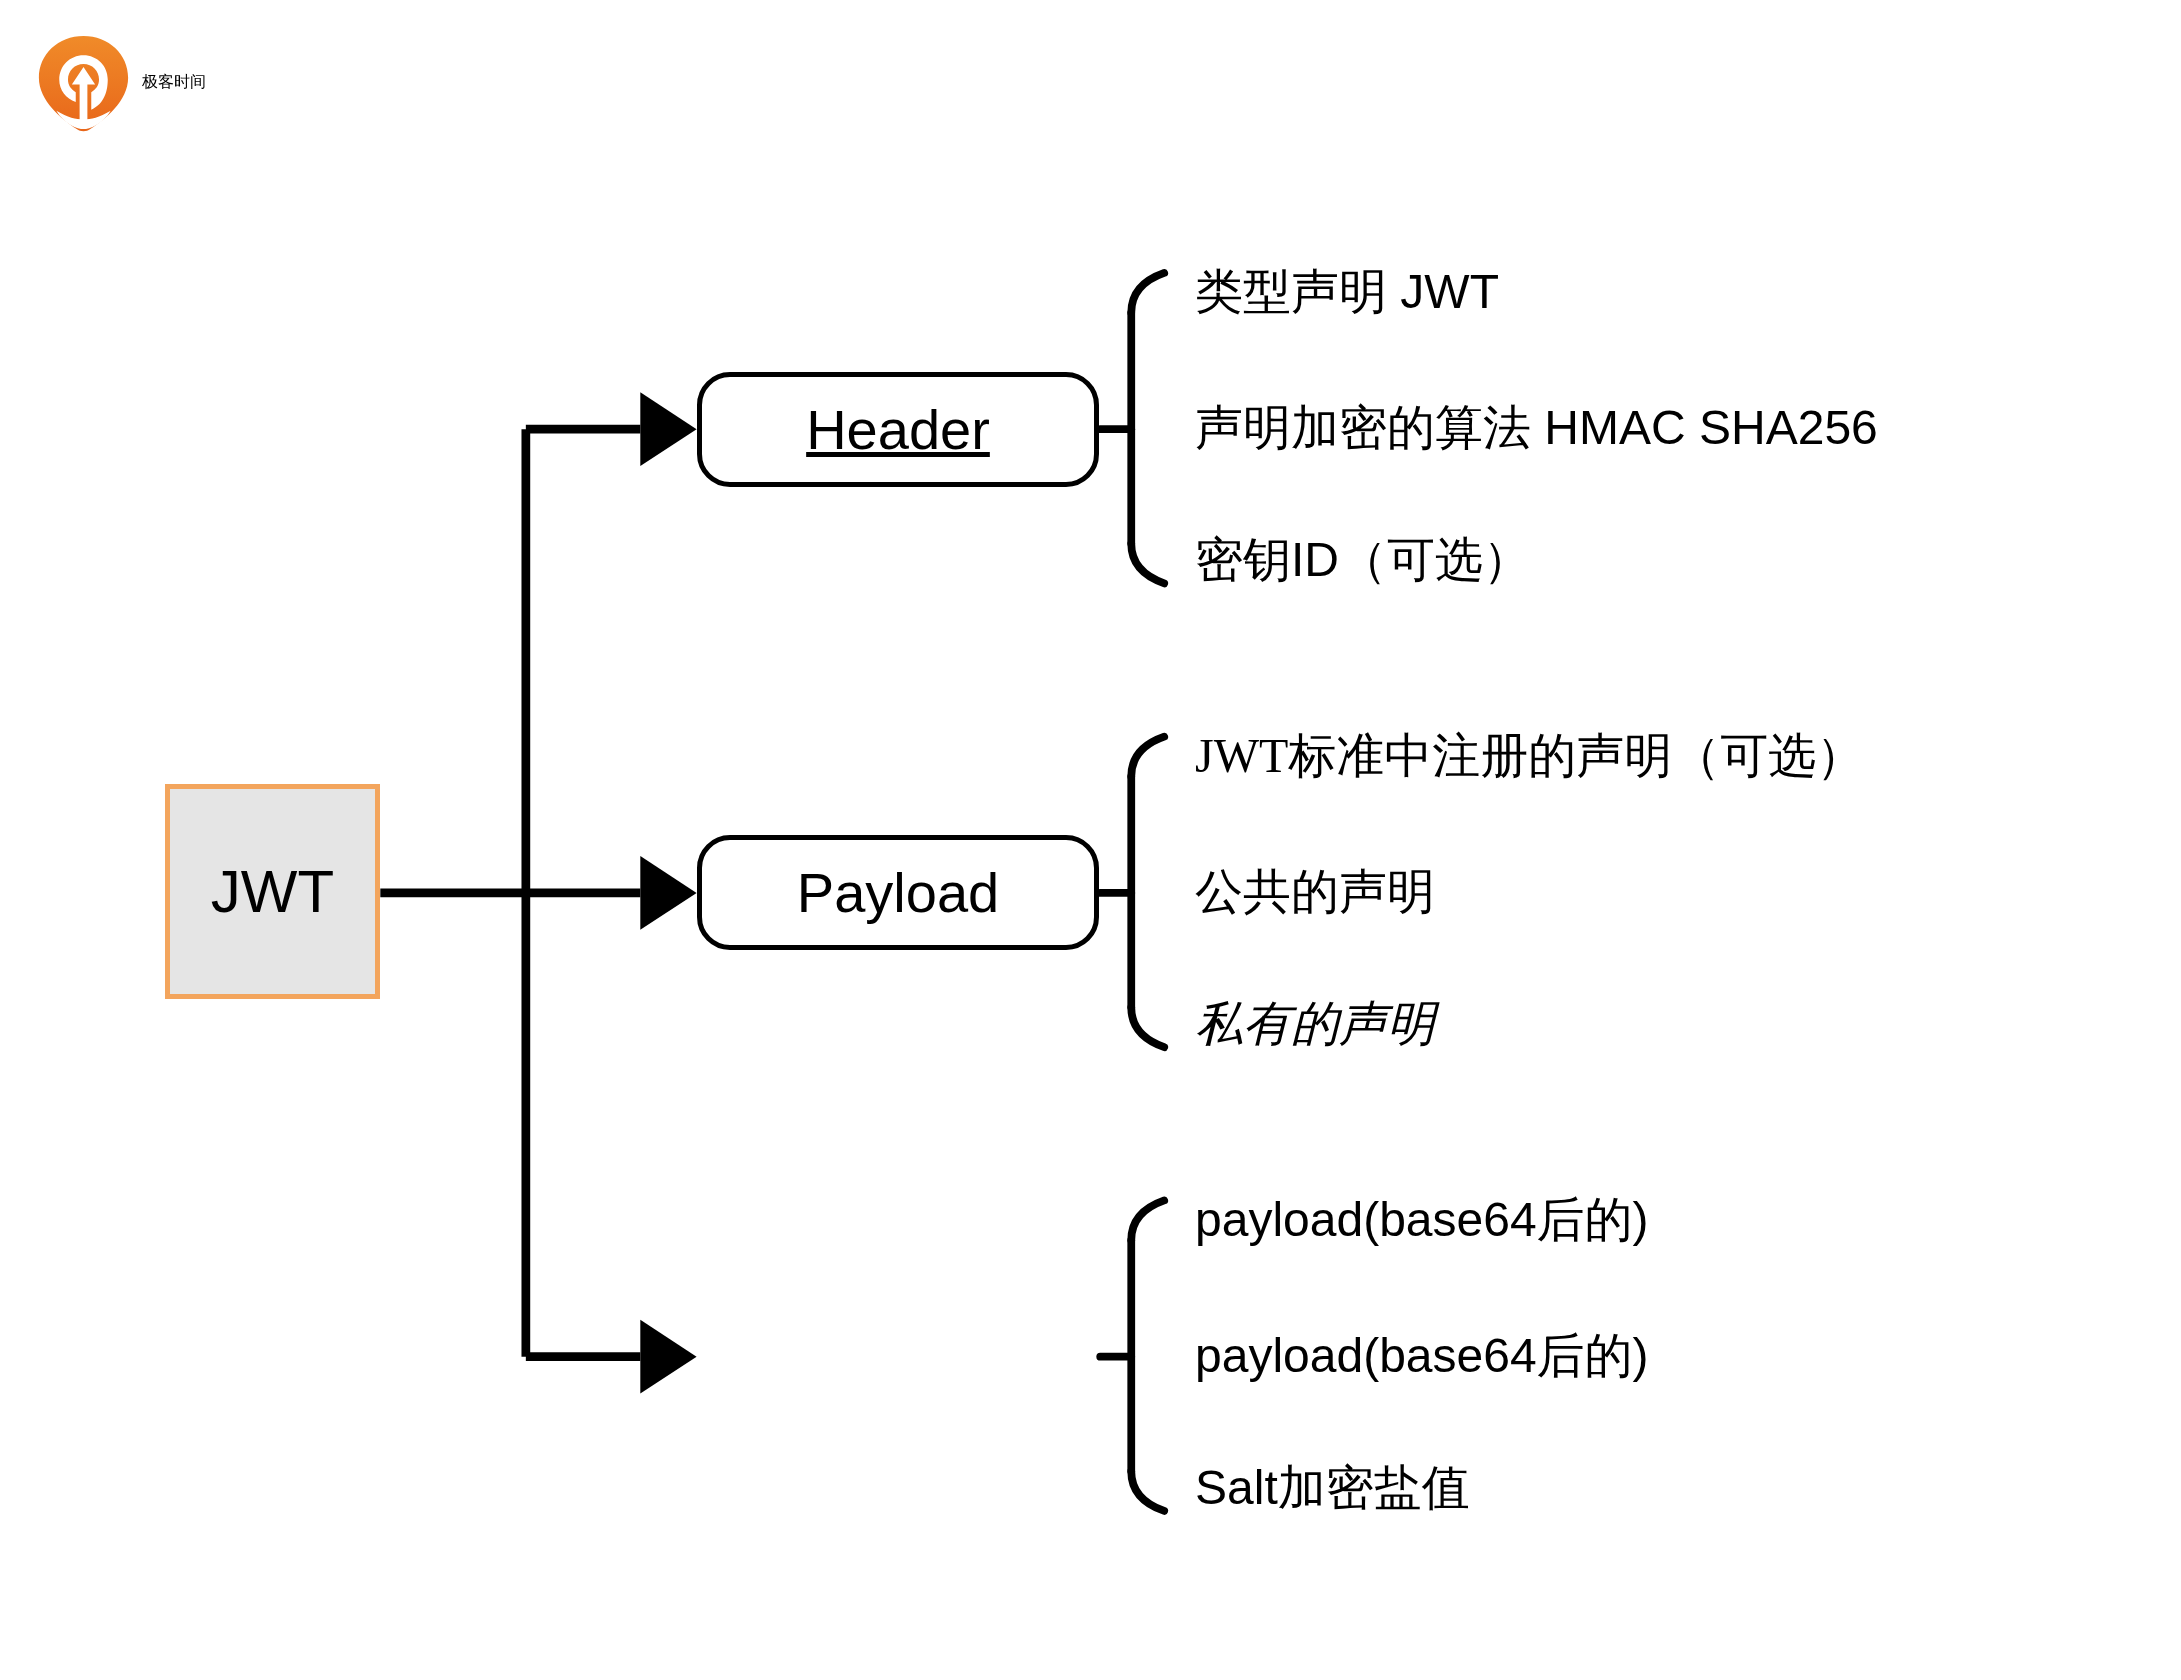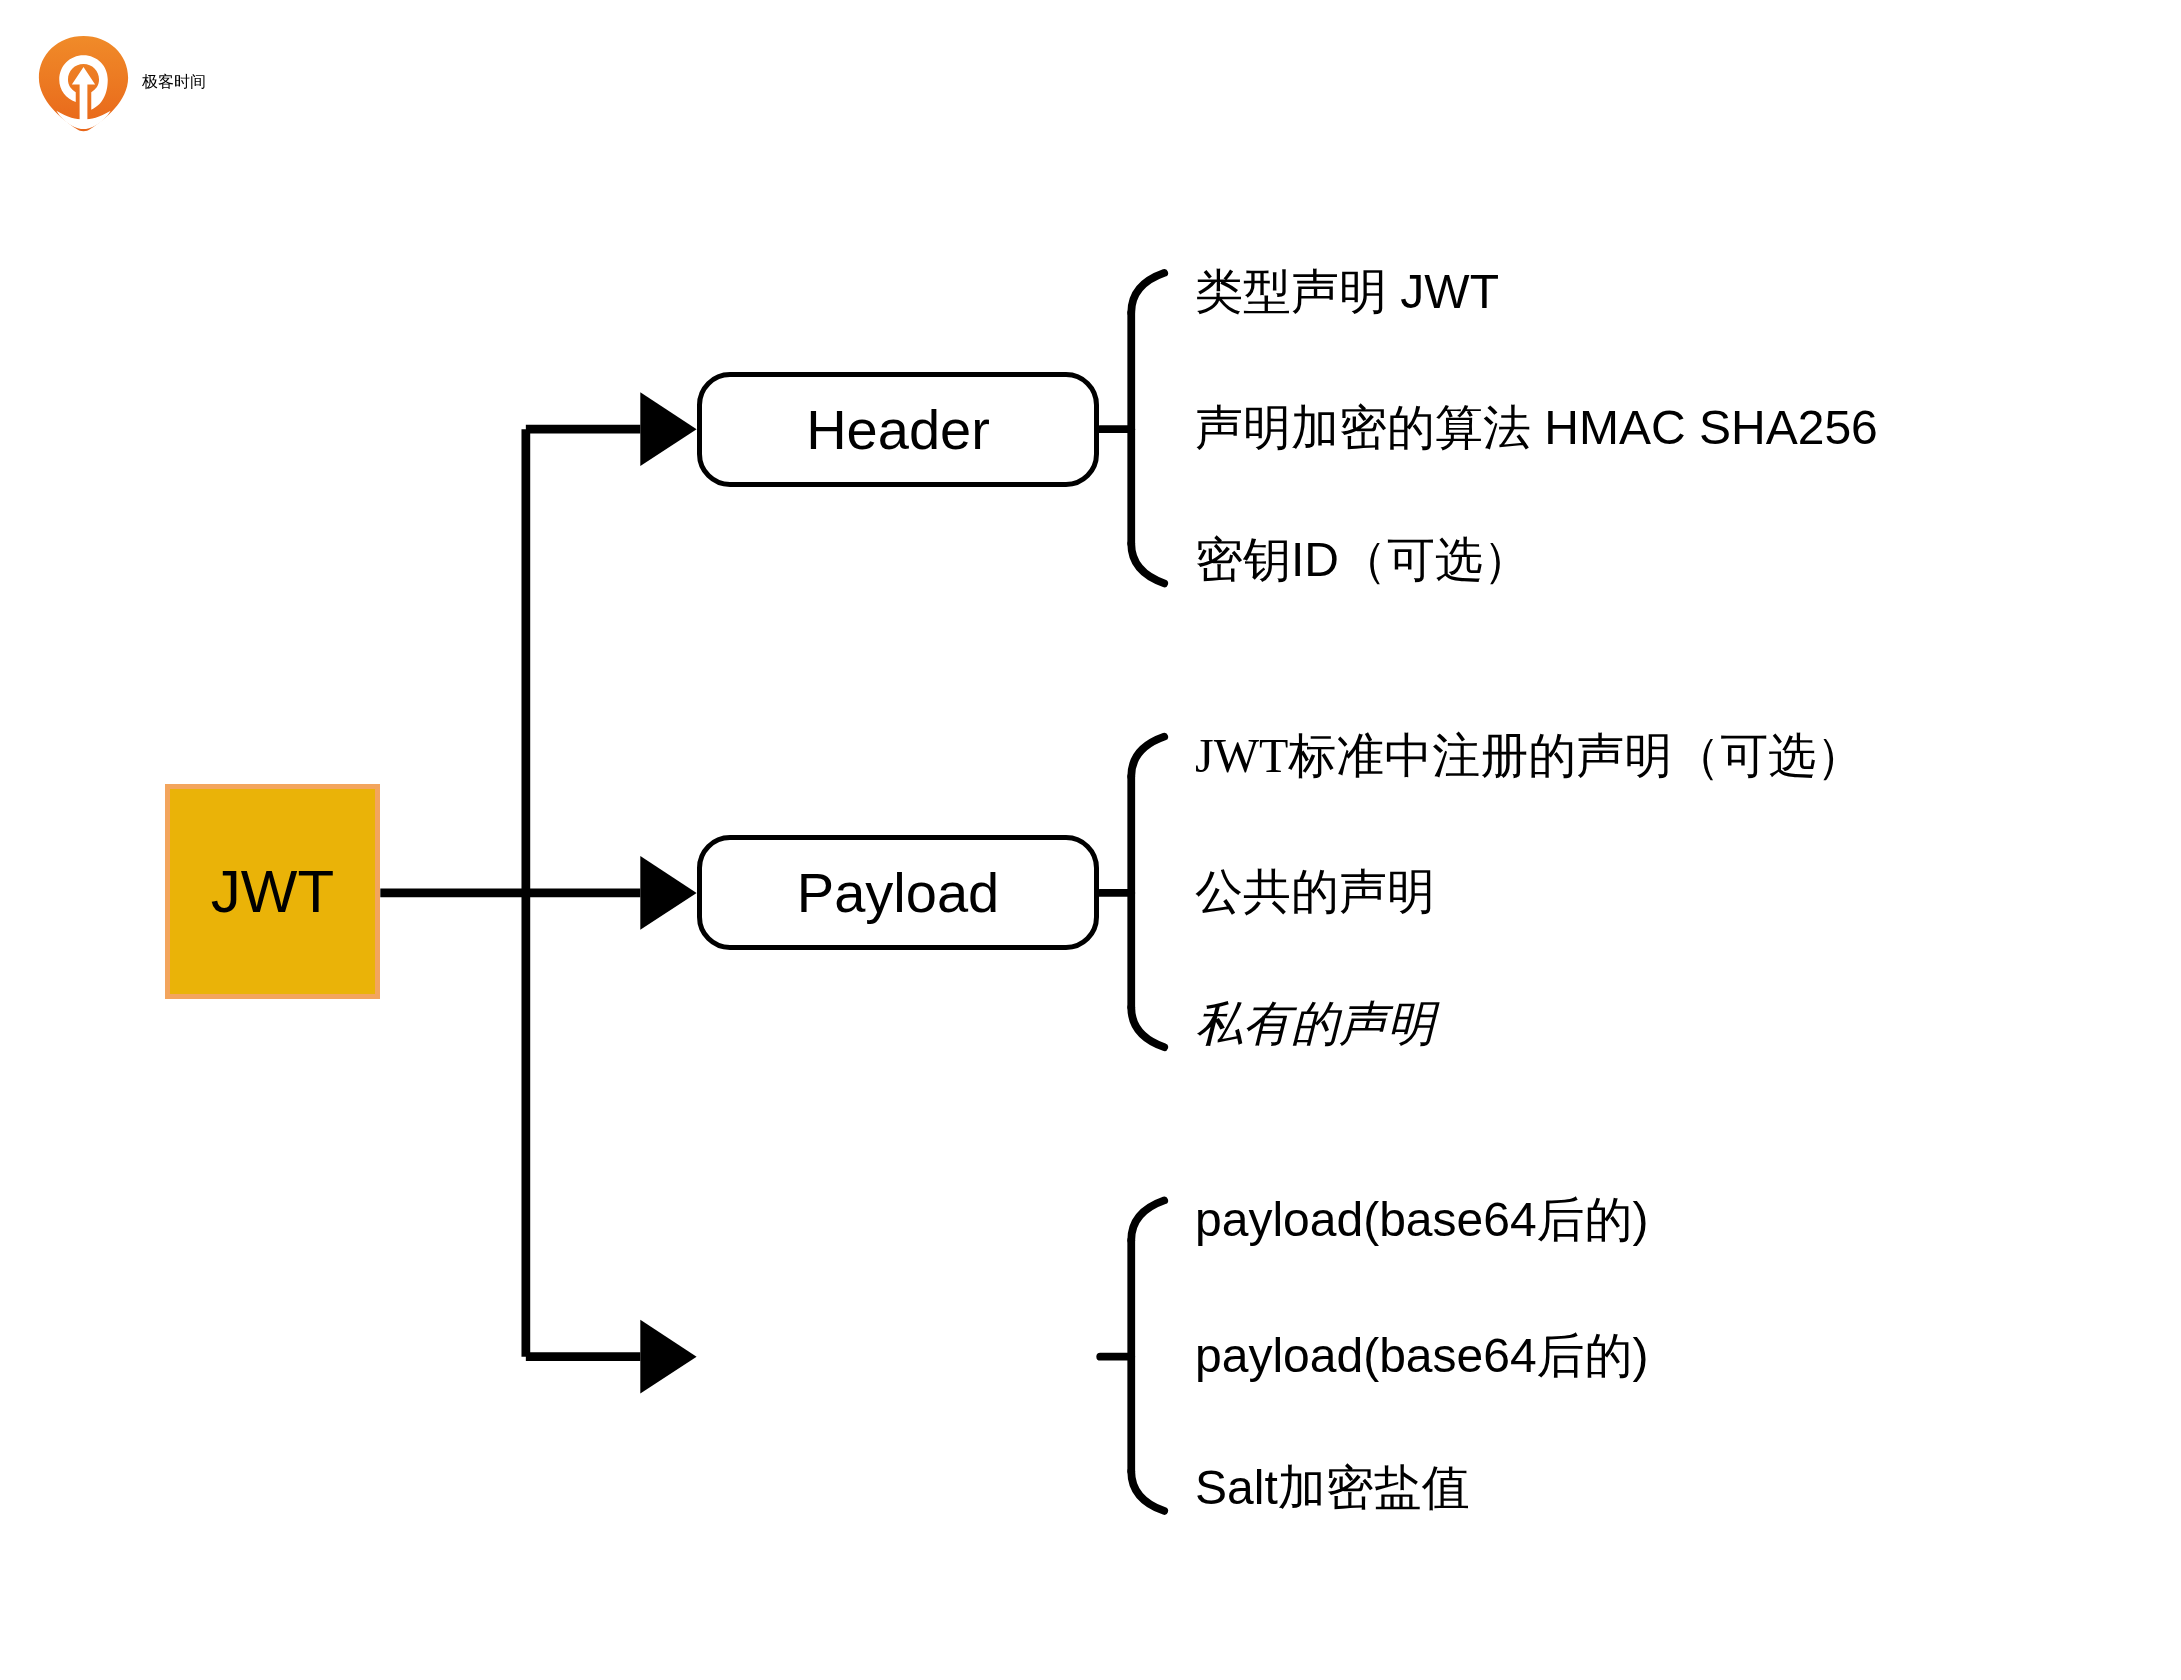--- a/index.html
+++ b/index.html
@@ -55,21 +55,21 @@
     align-items: center;
     justify-content: center;
     font-size: 56px;
     line-height: 1;
     color: #000000;
     white-space: nowrap;
   }
   .node-root {
     position: absolute;
     box-sizing: border-box;
-    background: #eab308;
+    background: #e5e5e5;
     border: 5.8px solid #f3a55d;
     border-radius: 0;
     display: flex;
     align-items: center;
     justify-content: center;
     font-size: 60px;
     line-height: 1;
     color: #000000;
     white-space: nowrap;
   }
@@ -140,21 +140,21 @@
       <path d="M1166 1278 L1166 1516"></path>
       <path d="M1166 1278 C1166 1256 1180 1244 1200 1237"></path>
       <path d="M1166 1516 C1166 1538 1180 1550 1200 1557"></path>
     </g>
   </svg>
 
   <div class="node-root" style="left:165px; top:784px; width:215px; height:215px;">
     <span>JWT</span>
   </div>
 
-  <div class="node" style="left:697px; top:372px; width:402px; height:115px;">
+  <div class="node" style="left:697px; top:372px; width:402px; height:115px;text-decoration:underline;">
     <span>Header</span>
   </div>
   <div class="node" style="left:697px; top:835px; width:402px; height:115px;text-align:center;">
     <span>Payload</span>
   </div>
 
   <div class="leaf" style="left:1195px; top:292px;">类型声明 JWT</div>
   <div class="leaf" style="left:1195px; top:428px;">声明加密的算法 HMAC SHA256</div>
   <div class="leaf" style="left:1195px; top:560px;">密钥ID（可选）</div>
 

